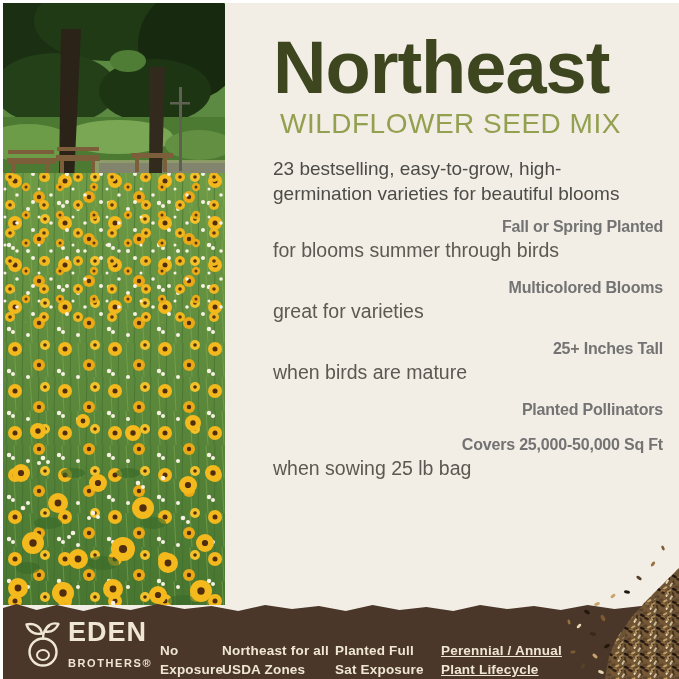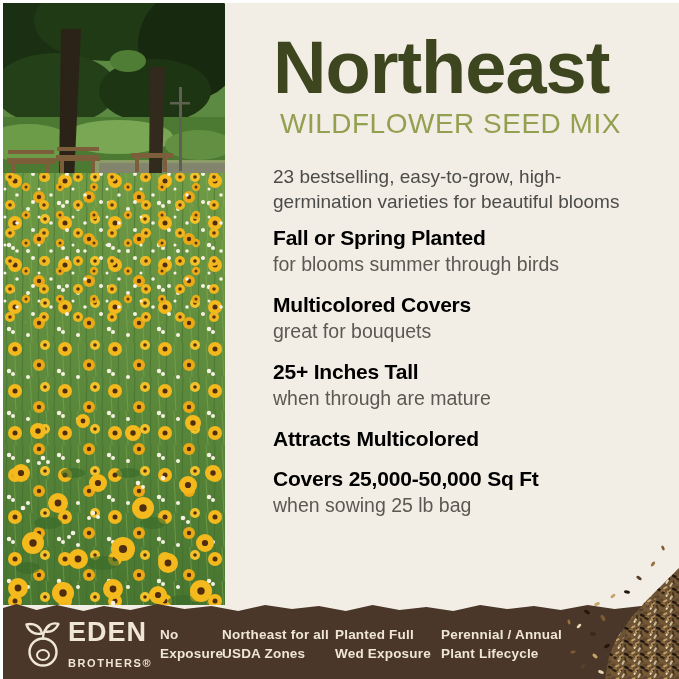--- a/index.html
+++ b/index.html
@@ -4,34 +4,34 @@
 <style>
   html,body{margin:0;padding:0;background:#ffffff;}
   .canvas{position:relative;width:679px;height:679px;background:#ffffff;font-family:"Liberation Sans",sans-serif;overflow:hidden;}
   .inner{position:absolute;left:3px;top:3px;width:672px;height:676px;background:#f2ede5;overflow:hidden;padding-left:28px;}
 
   .photo{position:absolute;left:0;top:0;width:222px;height:602px;display:block;}
 
   .content{position:absolute;left:270px;top:28px;width:390px;}
   .title{font-size:74px;font-weight:700;color:#3e461f;letter-spacing:-1px;line-height:74px;}
   .subtitle{font-size:28px;font-weight:400;color:#93a04f;letter-spacing:0.5px;margin-top:2px;line-height:34px;margin-left:7px;}
-  .desc{font-size:19px;color:#4c4c48;line-height:1.3;margin-top:24px;width:372px;}
+  .desc{font-size:19px;color:#4c4c48;line-height:1.3;margin-top:16px;width:372px;}
   .features{margin-top:12px;}
   .feature{margin-bottom:16px;}
-  .fh{font-size:21px;font-weight:700;color:#000000;line-height:1.18;letter-spacing:-0.2px;}
+  .fh{font-size:16px;font-weight:700;color:#737373;line-height:1.18;letter-spacing:-0.2px;text-align:right;}
   .fd{font-size:19.5px;color:#5b5951;line-height:1.28;margin-top:1px;}
 
   .bar{position:absolute;left:0;bottom:0;width:672px;height:80px;background:#4a3729;
     clip-path:polygon(0 9px,2% 5px,5% 11px,8% 6px,12% 12px,15% 7px,19% 11px,23% 5px,27% 10px,31% 7px,35% 12px,39% 6px,43% 10px,47% 7px,51% 12px,55% 6px,59% 11px,63% 8px,67% 12px,71% 6px,75% 10px,79% 7px,83% 11px,87% 6px,91% 10px,95% 7px,100% 10px,100% 100%,0 100%);}
   .brand{position:absolute;left:20px;top:20px;display:flex;align-items:center;gap:5px;}
   .bicon{display:block;}
   .bname{font-size:27px;font-weight:700;color:#efe6d4;letter-spacing:1px;line-height:1;}
   .bsub{font-size:11px;font-weight:700;color:#efe6d4;letter-spacing:1.6px;margin-top:12px;line-height:1;}
-  .badge{position:absolute;top:27px;font-size:13.5px;font-weight:700;color:#efe6d4;line-height:1.4;letter-spacing:0.2px;}
-  .b1{left:157px;} .b2{left:219px;} .b3{left:332px;} .b4{left:438px;}
+  .badge{position:absolute;top:43px;font-size:13.5px;font-weight:700;color:#efe6d4;line-height:1.4;letter-spacing:0.2px;}
+  .b1{left:157px;} .b2{left:219px;} .b3{left:332px;} .b4{left:438px;text-decoration:underline;}
 
   .seeds{position:absolute;right:0;bottom:0;width:160px;height:145px;display:block;}
 </style>
 </head>
 <body>
 
 <div class="canvas">
   <div class="inner">
 
     <svg class="photo" viewBox="0 0 222 602" preserveAspectRatio="none" aria-hidden="true">
@@ -188,29 +188,29 @@
       <div class="title">Northeast</div>
       <div class="subtitle">WILDFLOWER SEED MIX</div>
       <div class="desc">23 bestselling, easy-to-grow, high-germination varieties for beautiful blooms</div>
 
       <div class="features">
         <div class="feature">
           <div class="fh">Fall or Spring Planted</div>
           <div class="fd">for blooms summer through birds</div>
         </div>
         <div class="feature">
-          <div class="fh">Multicolored Covers</div>
-          <div class="fd">great for bouquets</div>
+          <div class="fh">Multicolored Blooms</div>
+          <div class="fd">great for varieties</div>
         </div>
         <div class="feature">
           <div class="fh">25+ Inches Tall</div>
-          <div class="fd">when through are mature</div>
-        </div>
-        <div class="feature">
-          <div class="fh">Attracts Multicolored</div>
+          <div class="fd">when birds are mature</div>
+        </div>
+        <div class="feature">
+          <div class="fh">Planted Pollinators</div>
         </div>
         <div class="feature">
           <div class="fh">Covers 25,000-50,000 Sq Ft</div>
           <div class="fd">when sowing 25 lb bag</div>
         </div>
       </div>
     </div>
 
     <div class="bar">
       <div class="brand">
@@ -232,21 +232,21 @@
       <div class="badge b1">
         <div>No</div>
         <div>Exposure</div>
       </div>
       <div class="badge b2">
         <div>Northeast for all</div>
         <div>USDA Zones</div>
       </div>
       <div class="badge b3">
         <div>Planted Full</div>
-        <div>Wed Exposure</div>
+        <div>Sat Exposure</div>
       </div>
       <div class="badge b4">
         <div>Perennial / Annual</div>
         <div>Plant Lifecycle</div>
       </div>
     </div>
 
     <svg class="seeds" viewBox="0 0 160 145" aria-hidden="true">
       <defs>
         <pattern id="seedT" width="16" height="13" patternUnits="userSpaceOnUse">

